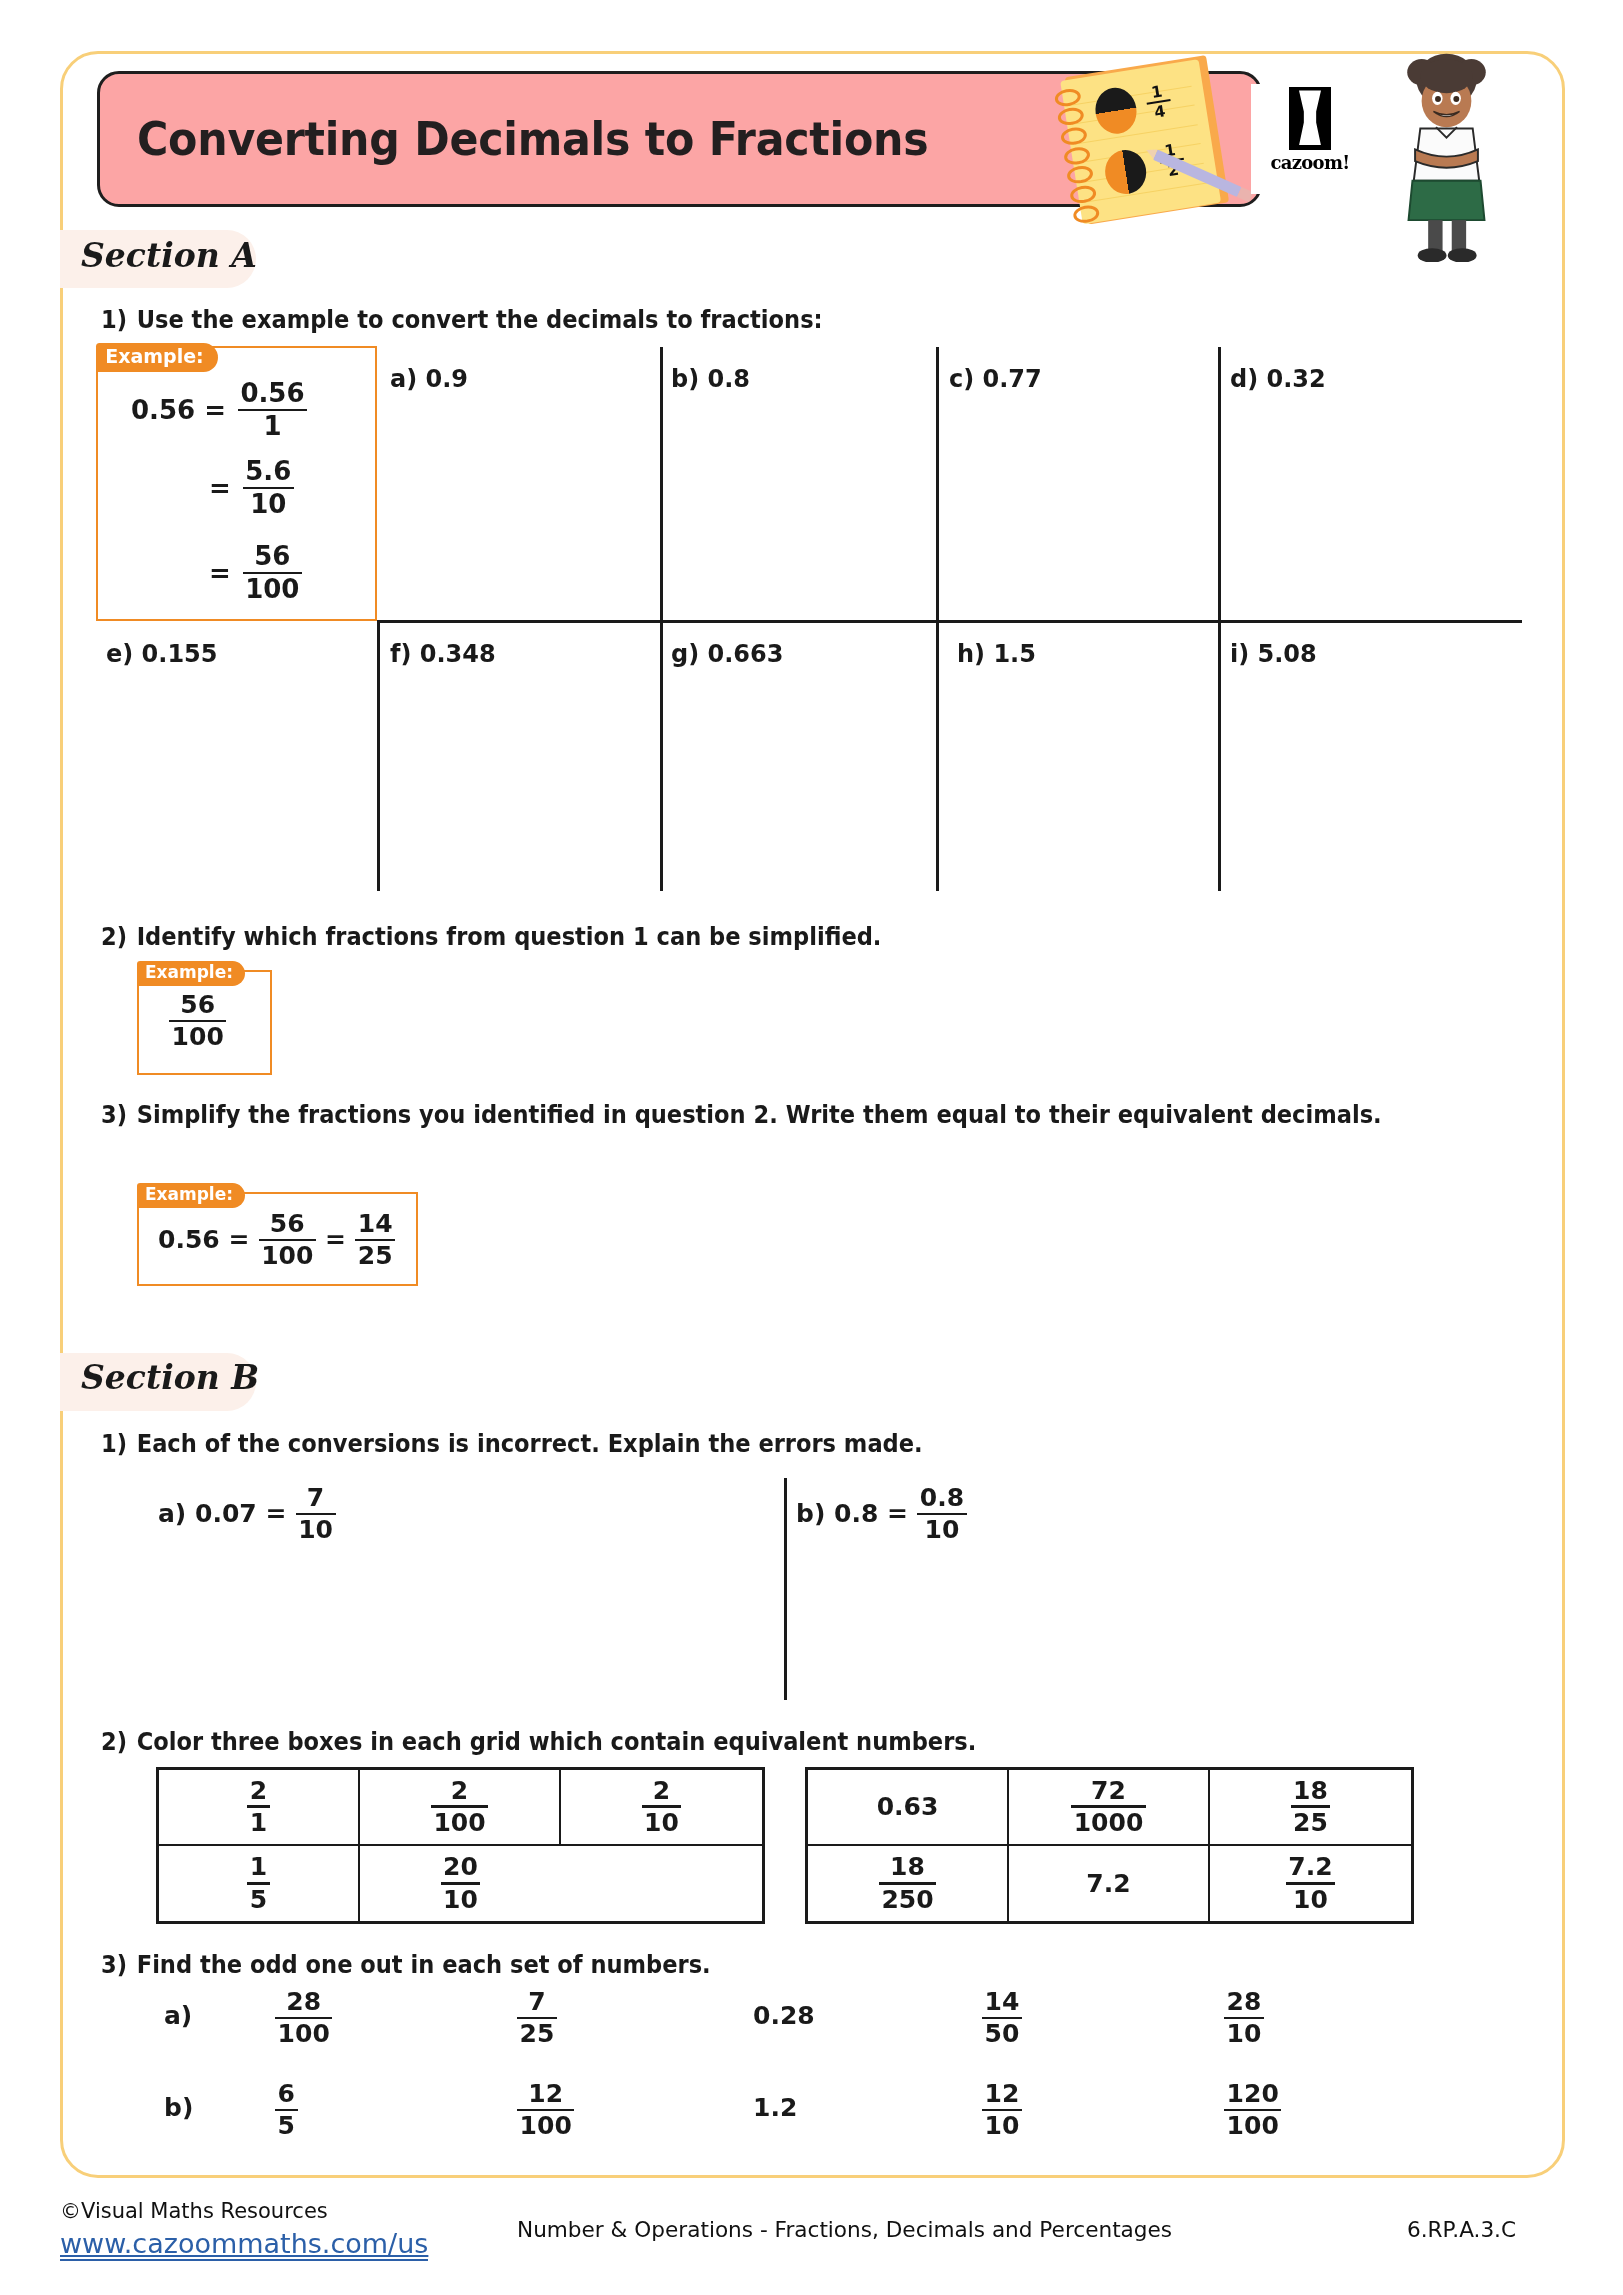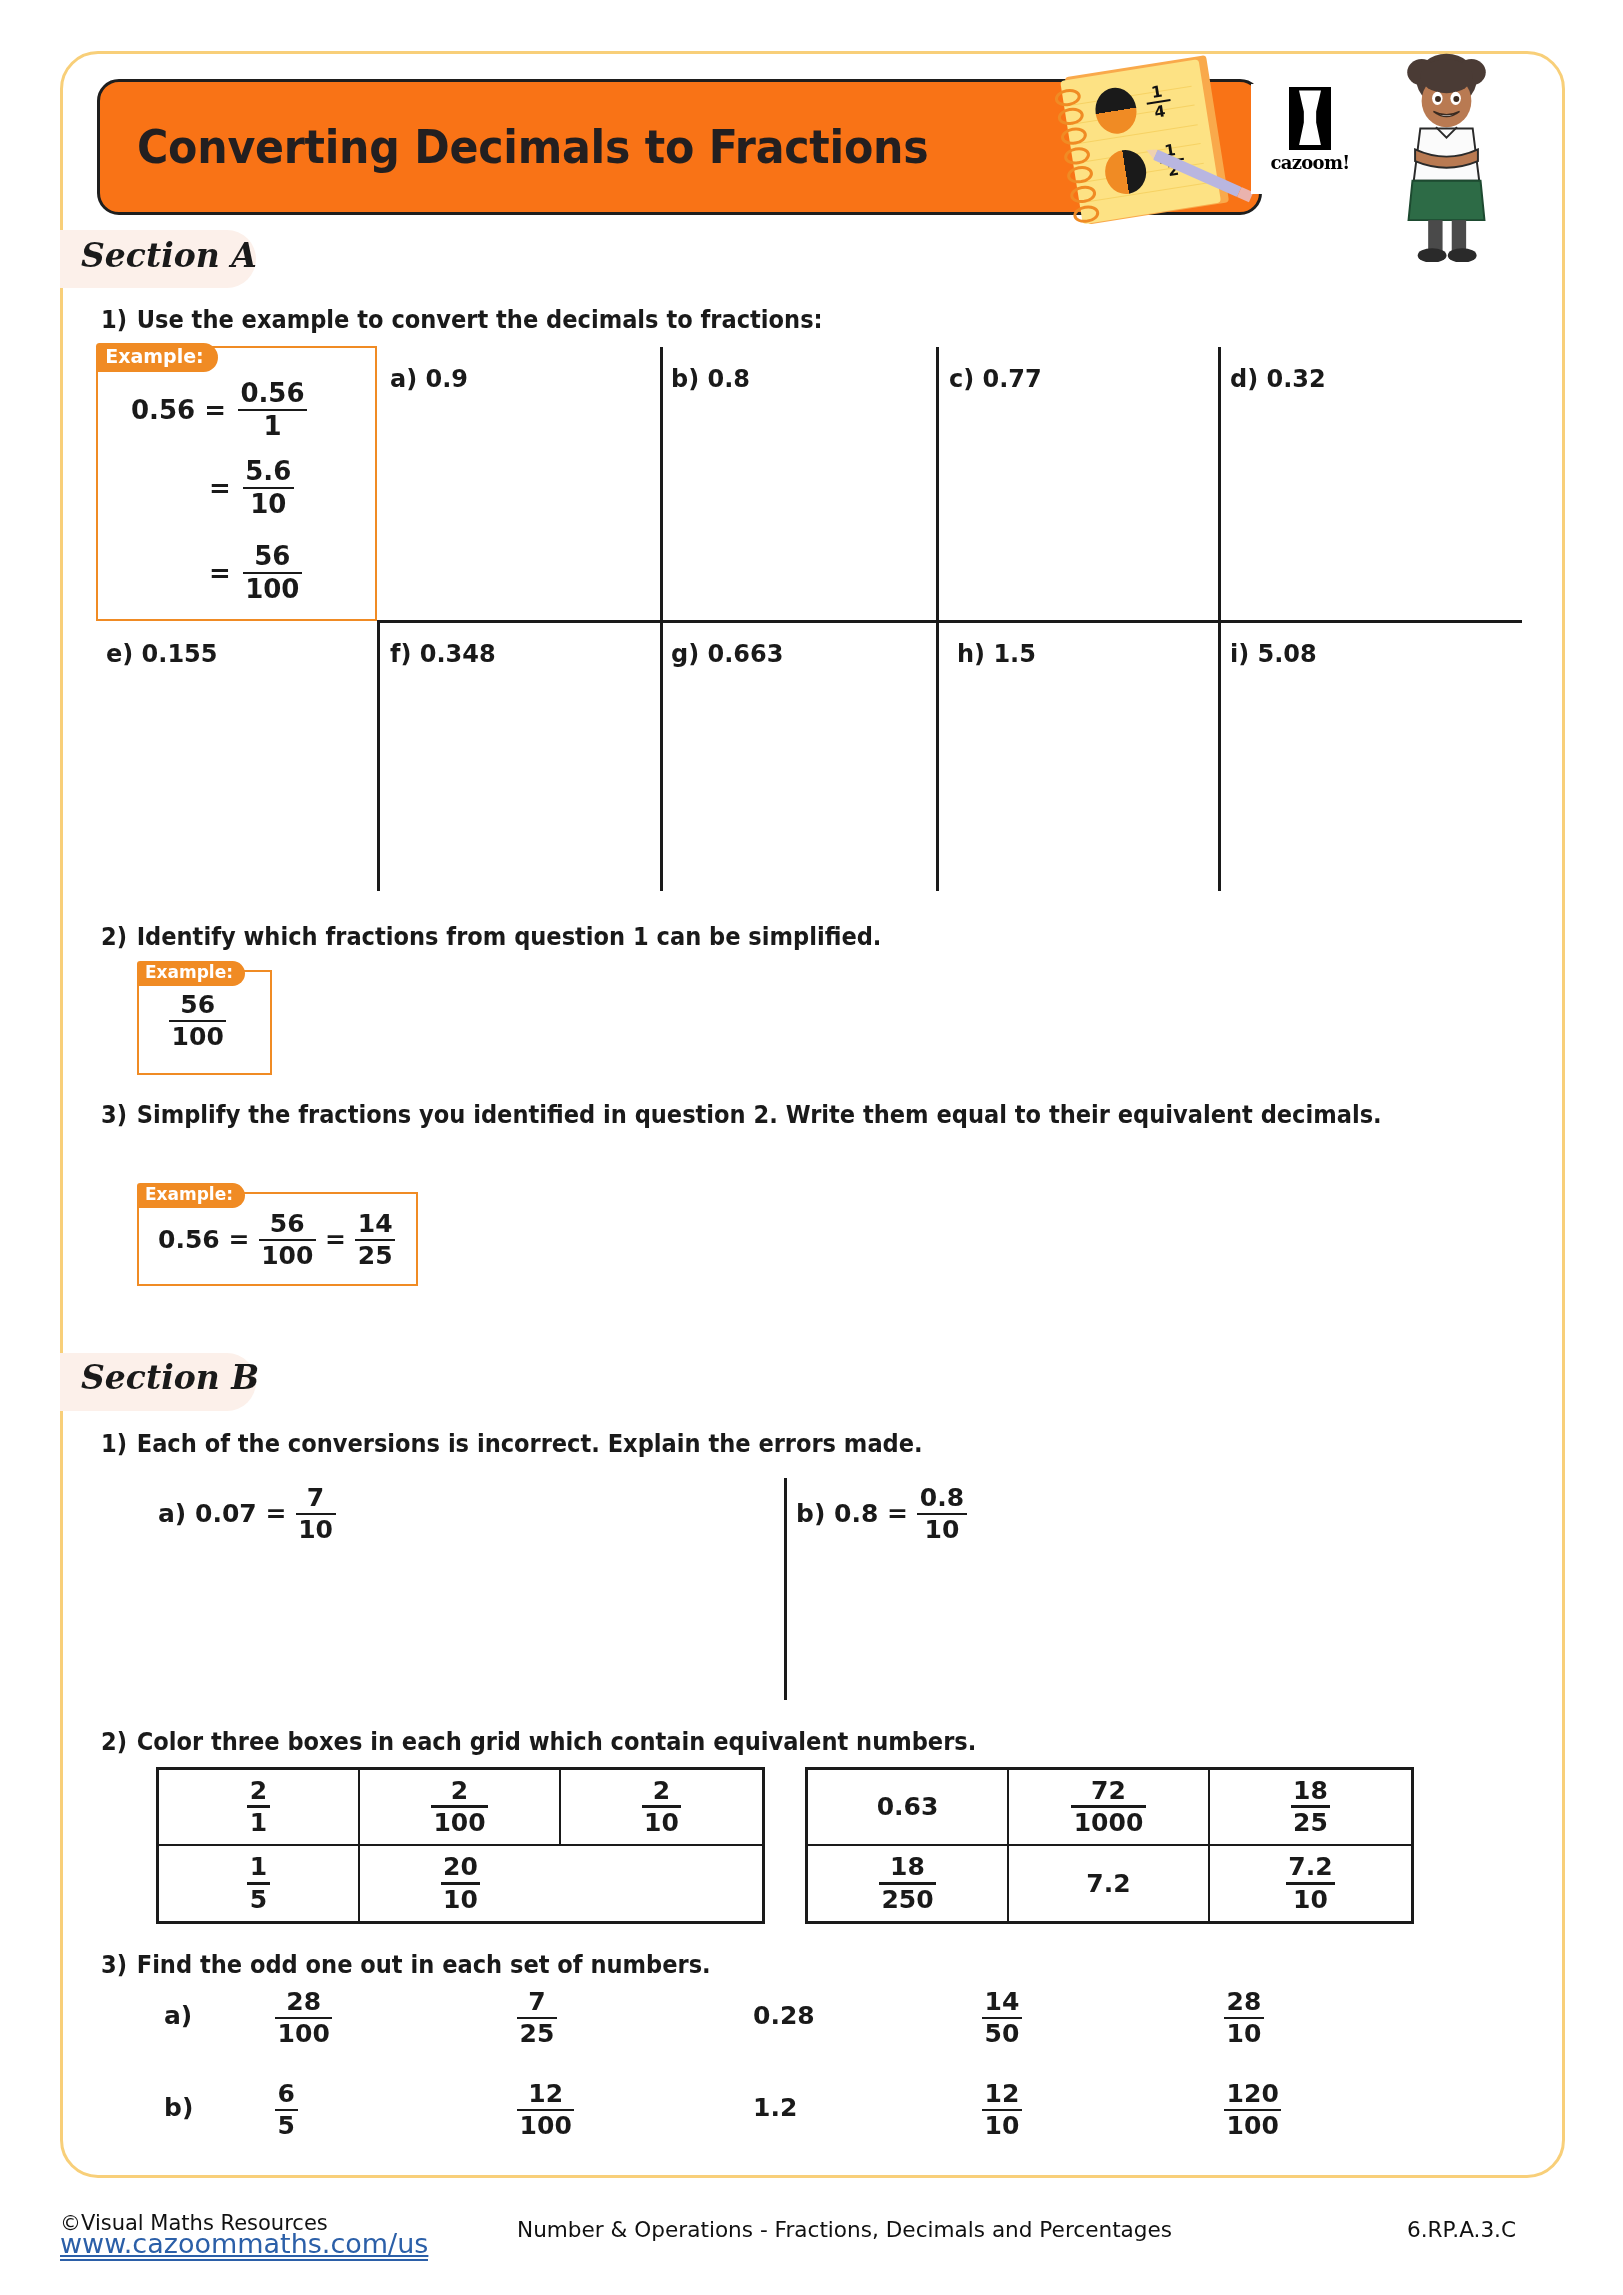--- a/index.html
+++ b/index.html
@@ -6,22 +6,22 @@
   body{width:1623px;height:2295px;font-family:"Liberation Sans",sans-serif;color:#1a1a1a;-webkit-font-smoothing:antialiased;}
 
   .page{position:relative;width:1623px;height:2295px;box-sizing:border-box;}
 
   
   .frame{position:absolute;left:60px;top:51px;width:1505px;height:2127px;
          border:3.9px solid #f8cf79;border-radius:38px;box-sizing:border-box;}
 
   
   .title-box{position:absolute;left:97px;top:71px;width:1165px;height:136px;
-             background:#f97316;border:3.3px solid #1e1e1e;border-radius:22px;
-             box-sizing:border-box;display:flex;align-items:center;margin-top:8px;}
+             background:#fca5a5;border:3.3px solid #1e1e1e;border-radius:22px;
+             box-sizing:border-box;display:flex;align-items:center;}
   .title-text{margin-left:37px;font-family:"DejaVu Sans",sans-serif;font-weight:bold;
               font-size:46px;letter-spacing:-0.3px;color:#231f20;transform:scaleX(0.93);
               transform-origin:left center;white-space:nowrap;}
 
   
   .notepad{position:absolute;left:1067px;top:65px;width:164px;height:157px;transform:rotate(-9deg);}
   .notepad .sheet{position:absolute;left:9.2px;top:0;width:143px;height:149px;background:#f9a94b;border-radius:3.9px;}
   .notepad .sheet2{position:absolute;left:3.9px;top:2.6px;width:140px;height:145px;background:#fde284;border-radius:3.9px;}
   .notepad .rule{position:absolute;left:9.2px;width:124px;height:1.3px;background:#f6d264;}
   .notepad .ring{position:absolute;left:-3.9px;width:19.6px;height:11px;border:3.3px solid #f08b24;border-radius:50%;background:transparent;}
@@ -82,21 +82,21 @@
 
   
   .bgrid{position:absolute;border:3.3px solid #1a1a1a;box-sizing:border-box;display:grid;}
   .bcell{border-right:2.6px solid #1a1a1a;border-bottom:2.6px solid #1a1a1a;display:flex;
          align-items:center;justify-content:center;box-sizing:border-box;}
   .bcell.lastcol{border-right:none;}
   .bcell.lastrow{border-bottom:none;}
 
   
   .footer{position:absolute;left:0;top:2199px;width:1623px;font-family:"DejaVu Sans",sans-serif;}
-  .f-copy{position:absolute;left:60px;top:12px;font-size:21px;color:#111;white-space:nowrap;}
+  .f-copy{position:absolute;left:60px;top:0;font-size:21px;color:#111;white-space:nowrap;}
   .f-url{position:absolute;left:60px;top:29px;font-size:27px;color:#2b5fa8;text-decoration:underline;
          border-bottom:2.6px solid #2b5fa8;display:inline-block;white-space:nowrap;}
   .f-mid{position:absolute;left:517px;top:18.3px;font-size:21.6px;color:#111;white-space:nowrap;}
   .f-code{position:absolute;left:1407px;top:18.3px;font-size:21.6px;color:#111;white-space:nowrap;text-align:center;}
 
   .vrule{position:absolute;width:2.6px;background:#1a1a1a;}
 </style>
 </head>
 <body>
 

